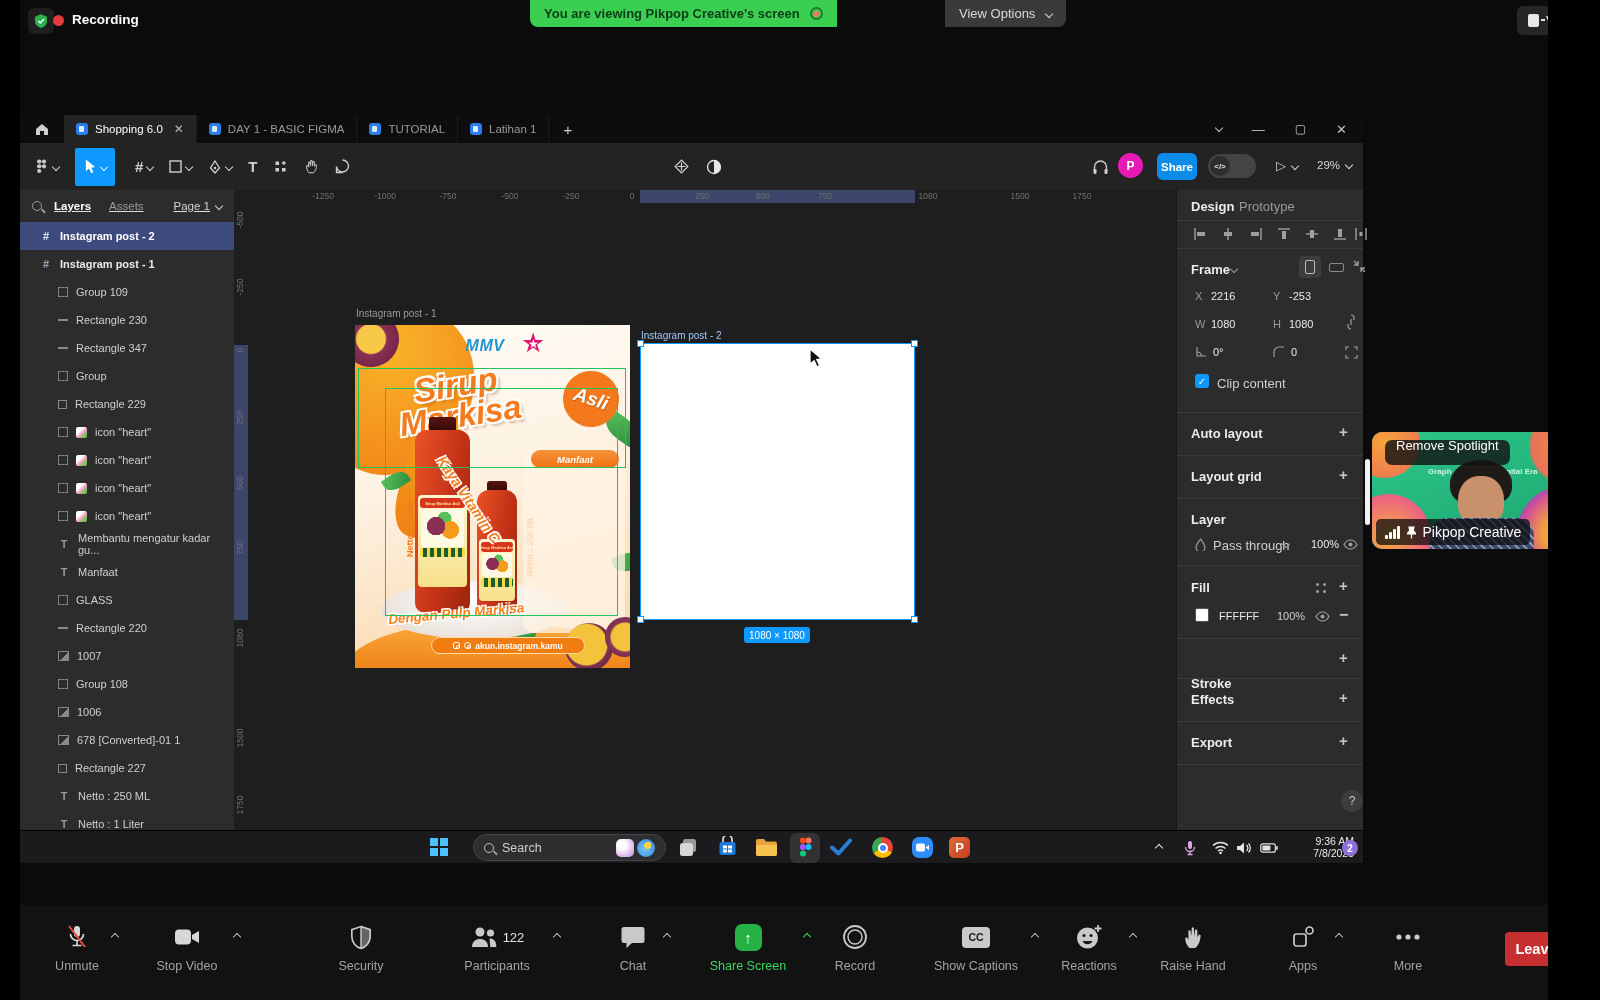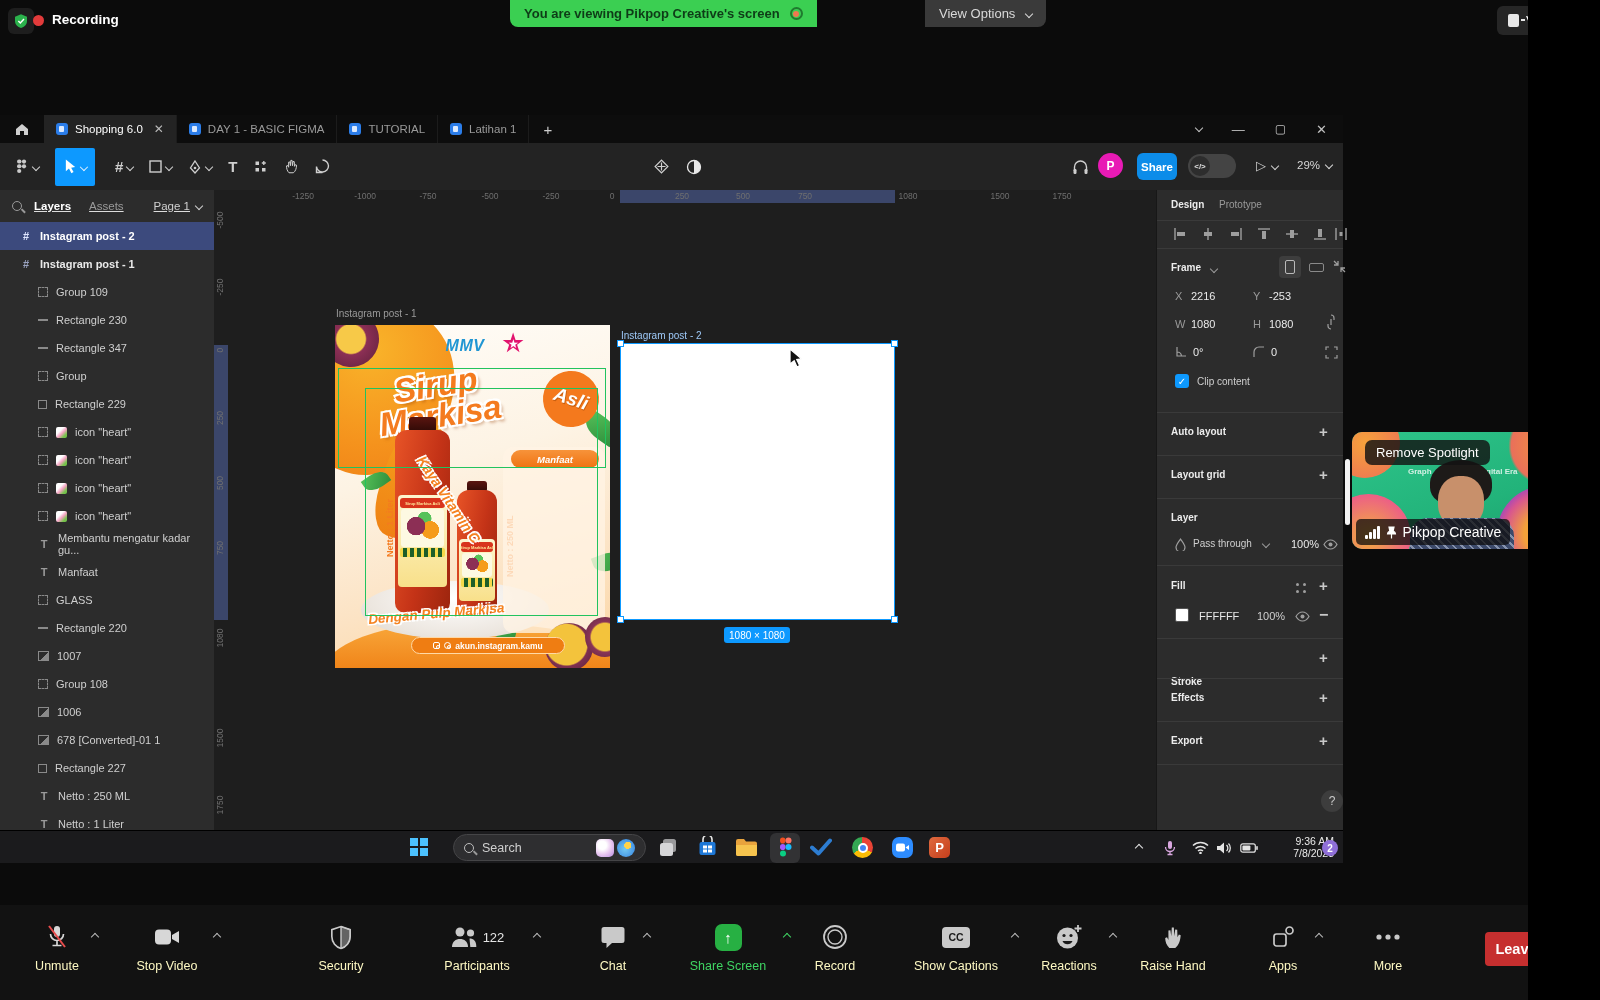--- a/index.html
+++ b/index.html
@@ -1,18 +1,18 @@
 <!DOCTYPE html>
 <html><head>
 <meta charset="utf-8">
 <style>
   html,body{margin:0;padding:0;background:#000;}
   *{box-sizing:border-box;}
   .screen{position:relative;width:1528px;height:1000px;background:#0b0b0b;overflow:hidden;
-    font-family:"Liberation Sans",sans-serif;color:#ddd;}
+    font-family:"Liberation Sans",sans-serif;color:#ddd;margin-left:20px;}
   .abs{position:absolute;}
   .chev{display:inline-block;width:6px;height:6px;border-right:1.6px solid currentColor;border-bottom:1.6px solid currentColor;transform:rotate(45deg);}
   .chev.up{transform:rotate(-135deg);}
   svg{display:block;}
 
   
   .rec-tile{left:8px;top:8px;width:26px;height:26px;background:#1e1e1e;border-radius:6px;display:flex;align-items:center;justify-content:center;}
   .rec-dot{left:33px;top:15px;width:11px;height:11px;border-radius:50%;background:#e23b3b;}
   .rec-label{left:52px;top:12px;font-size:13.5px;font-weight:bold;color:#fff;}
   .banner{left:510px;top:0;height:27px;background:#3bcf52;border-radius:0 0 0 8px;display:flex;align-items:center;padding:0 14px;gap:10px;}
@@ -130,37 +130,37 @@
     text-shadow:-1.5px -1.5px 0 #fff,1.5px -1.5px 0 #fff,-1.5px 1.5px 0 #fff,1.5px 1.5px 0 #fff;}
   .wave{position:absolute;left:-12px;bottom:-10px;width:300px;height:56px;background:linear-gradient(#f9a93c,#ee7d12);border-radius:45% 55% 0 0 / 90% 70% 0 0;}
   .fruit{position:absolute;border-radius:50%;}
   .igpill{position:absolute;left:76px;top:312px;width:154px;height:17px;background:#ef7d12;border:1px solid #ffd9a6;border-radius:9px;color:#fff;font-size:8.5px;font-weight:bold;display:flex;align-items:center;justify-content:center;gap:4px;}
   .igdot{width:7px;height:7px;border:1px solid #fff;border-radius:2px;position:relative;flex:none;}
   .igdot::after{content:"";position:absolute;left:1.5px;top:1.5px;width:2px;height:2px;border:1px solid #fff;border-radius:50%;}
 
   
   .rightpanel{position:absolute;left:1156px;top:75px;width:187px;height:640px;background:#2c2c2c;border-left:1px solid #171717;font-size:11px;color:#cfcfcf;}
   .rp-div{position:absolute;left:0;width:100%;height:1px;background:#3a3a3a;}
-  .rp-label{position:absolute;font-size:10px;}
+  .rp-label{position:absolute;font-size:13px;}
   .rp-label.bold{font-weight:bold;color:#ececec;}
   .rp-plus{position:absolute;left:162px;color:#c9c9c9;font-size:15px;font-weight:bold;}
   .rp-val{position:absolute;color:#e9e9e9;}
   .rp-key{position:absolute;color:#9a9a9a;}
   .checkbox{position:absolute;width:14px;height:14px;background:#0d99ff;border-radius:3px;color:#fff;font-size:10px;display:flex;align-items:center;justify-content:center;}
   .swatch{position:absolute;width:14px;height:14px;background:#fff;border-radius:2px;border:1px solid #555;}
   .orient{position:absolute;border:1.5px solid #b9b9b9;border-radius:2px;}
   .orient-wrap{position:absolute;background:#3d3d3d;border-radius:4px;}
   .helpq{position:absolute;left:164px;top:600px;width:22px;height:22px;border-radius:50%;background:#3d3d3d;color:#c9c9c9;display:flex;align-items:center;justify-content:center;font-size:12px;}
 
   
   .vscroll{left:1345px;top:459px;width:5px;height:66px;background:#f2f2f2;border-radius:3px;}
   .video{left:1352px;top:432px;width:216px;height:117px;border-radius:10px;overflow:hidden;background:linear-gradient(160deg,#2ec48a 0%,#22b37a 60%,#1d9e6b 100%);}
   .blob{position:absolute;border-radius:50%;}
   .vbg-frag{position:absolute;color:rgba(255,255,255,.92);font-weight:bold;}
-  .spot-pill{position:absolute;left:13px;top:8px;height:25px;background:rgba(18,18,18,.82);border-radius:7px;color:#fff;font-size:13px;display:flex;align-items:center;padding:12px 11px;}
+  .spot-pill{position:absolute;left:13px;top:8px;height:25px;background:rgba(18,18,18,.82);border-radius:7px;color:#fff;font-size:13px;display:flex;align-items:flex-end;padding:12px 11px;}
   .name-pill{position:absolute;left:4px;bottom:4px;height:26px;background:rgba(12,12,12,.75);border-radius:5px;color:#fff;font-size:14px;display:flex;align-items:center;gap:6px;padding:0 9px;}
   .sigbars{display:flex;align-items:flex-end;gap:1.5px;}
   .sigbars i{width:2.5px;background:#fff;border-radius:1px;}
   .person-hair{position:absolute;left:78px;top:28px;width:62px;height:46px;background:#1d1a18;border-radius:50% 50% 40% 40%;}
   .person-face{position:absolute;left:86px;top:44px;width:46px;height:52px;background:#c8906b;border-radius:45%;}
   .person-body{position:absolute;left:58px;top:86px;width:104px;height:34px;border-radius:18px 18px 0 0;
     background:repeating-linear-gradient(45deg,#3c4a6b 0 4px,#8793ad 4px 6px);}
 
   
   .taskbar{left:0;top:830px;width:1343px;height:33px;background:#1b1b1d;border-top:1px solid #000;}
@@ -173,21 +173,21 @@
   .pill-art .a2{width:18px;height:18px;border-radius:50%;background:radial-gradient(circle at 60% 35%,#ffd24a 0 22%,transparent 23%),radial-gradient(circle at 45% 55%,#74c9f2,#2f7de0);}
   .slot{position:absolute;top:2px;width:30px;height:30px;background:#323234;border-radius:6px;}
   .tray{position:absolute;top:0;height:33px;display:flex;align-items:center;color:#e4e4e4;}
   .tb-time{position:absolute;left:1262px;top:4px;width:72px;text-align:right;font-size:10.5px;line-height:1.18;color:#eaeaea;}
   .tb-badge{position:absolute;left:1322px;top:840px;width:16px;height:16px;border-radius:50%;background:#8f6fd8;color:#fff;font-size:10px;font-weight:bold;display:flex;align-items:center;justify-content:center;}
 
   
   .zoombar{left:0;top:905px;width:1600px;height:95px;background:#121212;}
   .zctrl{position:absolute;top:17px;width:110px;display:flex;flex-direction:column;align-items:center;color:#e4e4e4;}
   .zicon{height:30px;display:flex;align-items:center;justify-content:center;gap:5px;}
-  .zlabel{margin-top:7px;font-size:12.5px;color:#fef9c3;white-space:nowrap;}
+  .zlabel{margin-top:7px;font-size:12.5px;color:#a3a3a3;white-space:nowrap;}
   .zcaret{position:absolute;top:12px;right:6px;color:#b9b9b9;}
   .zcount{font-size:13px;color:#e4e4e4;}
   .share-ic{width:27px;height:27px;background:#27b043;border-radius:7px;display:flex;align-items:center;justify-content:center;color:#fff;font-size:15px;font-weight:bold;}
   .zctrl.green .zlabel{color:#3fd463;}
   .zctrl.green .zcaret{color:#3fd463;}
   .leavebtn{position:absolute;left:1485px;top:27px;width:62px;height:34px;background:#c62f2f;border-radius:4px;color:#fff;font-size:14.5px;font-weight:bold;display:flex;align-items:center;justify-content:center;}
   .cc-ic{width:28px;height:21px;background:#c9c9c9;border-radius:4px;color:#1a1a1a;font-size:10.5px;font-weight:bold;display:flex;align-items:center;justify-content:center;}
 </style>
 </head>
 <body>

